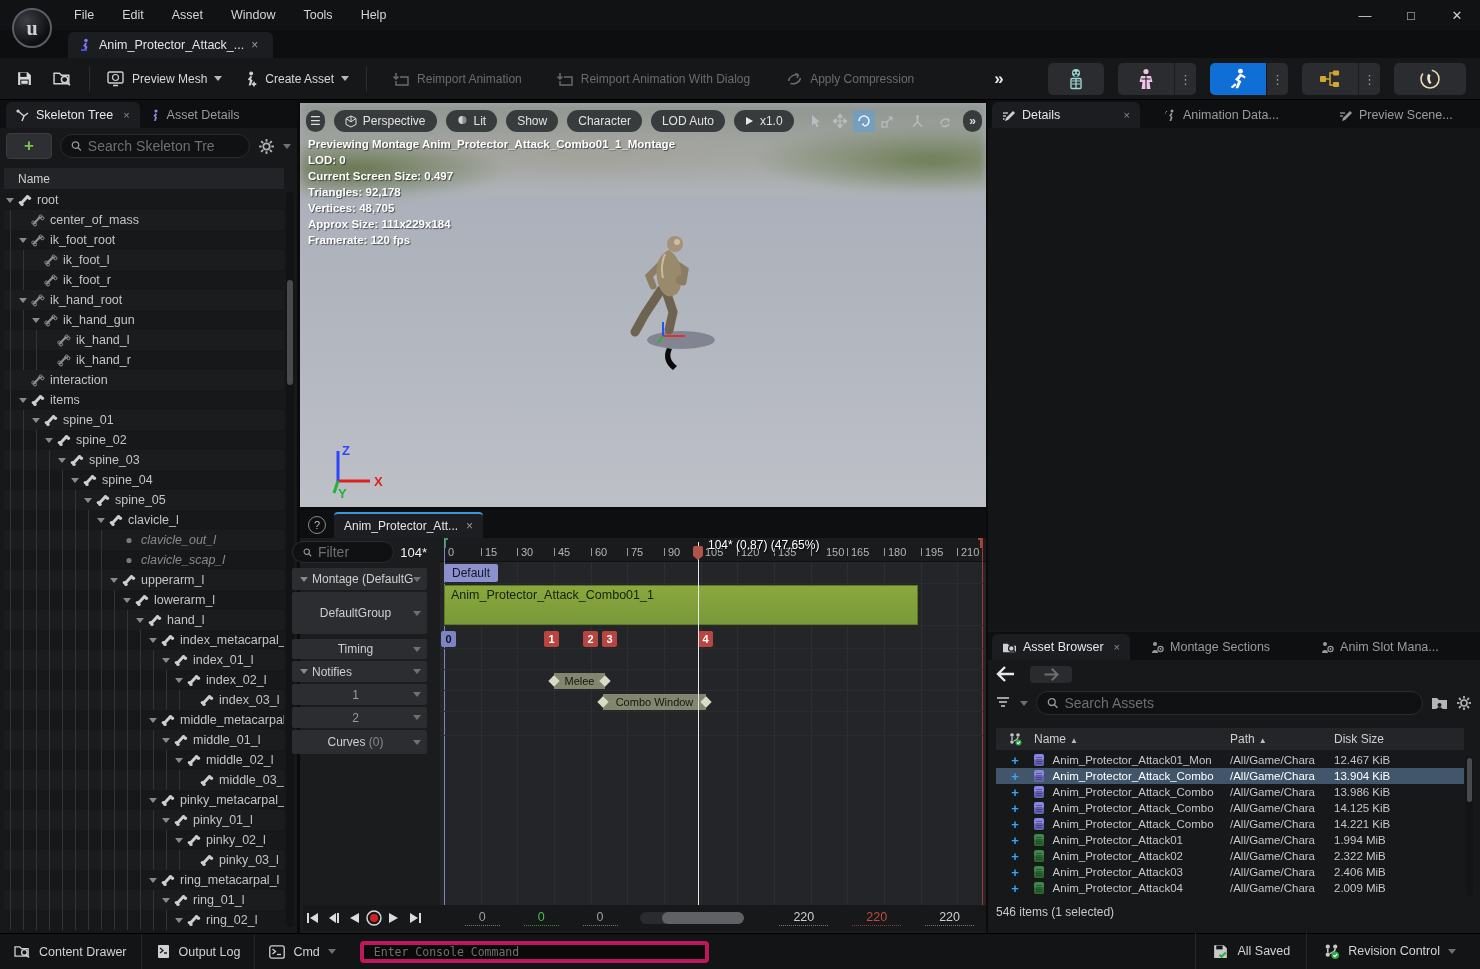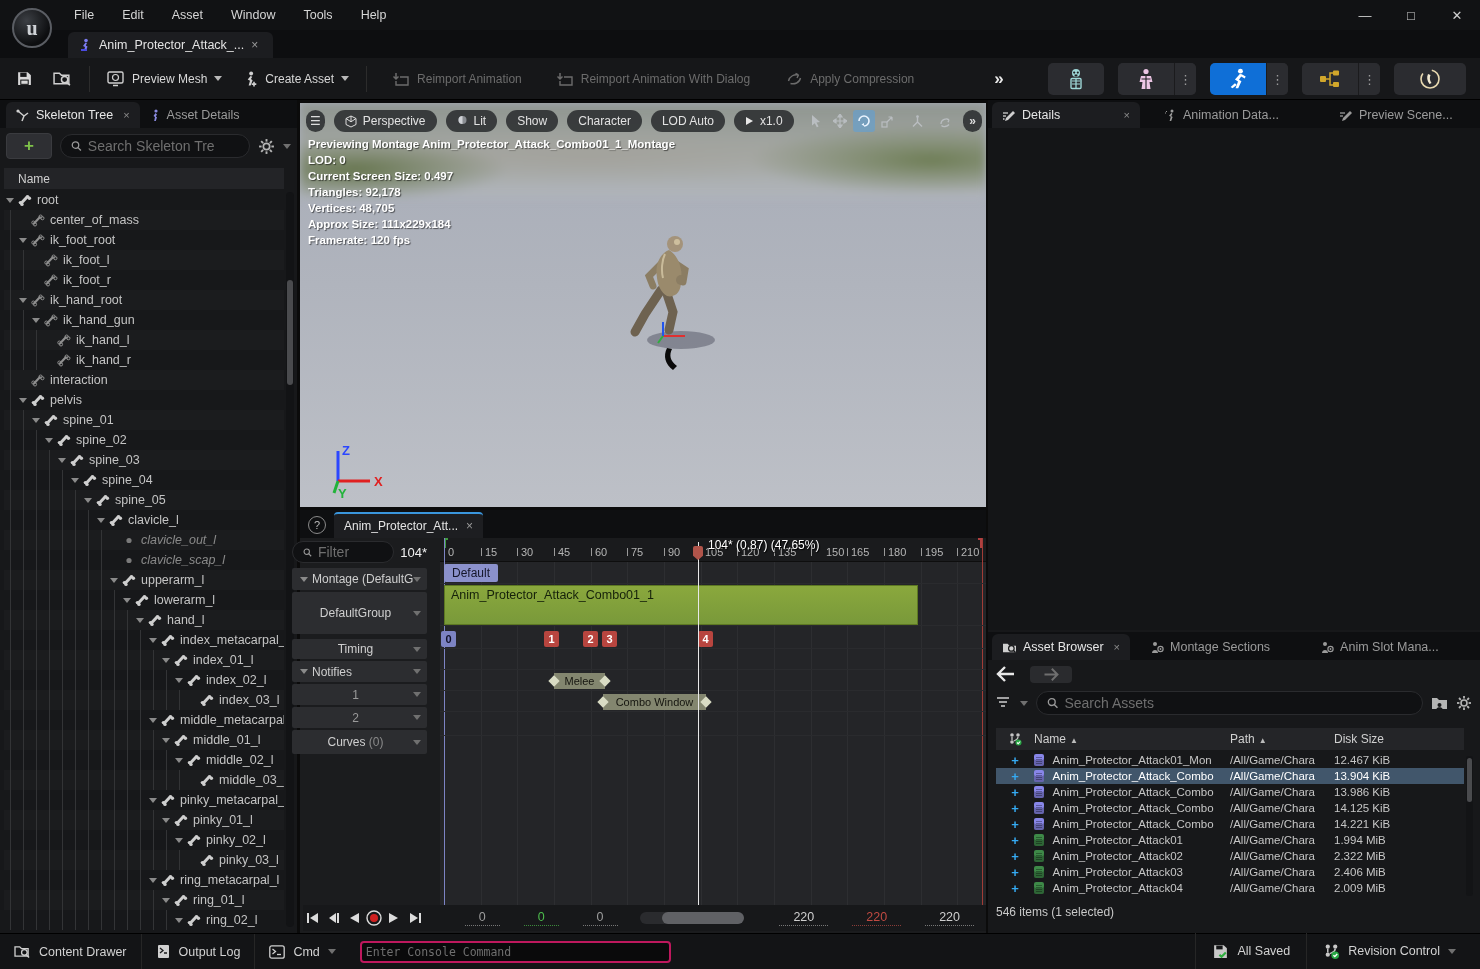--- a/index.html
+++ b/index.html
@@ -149,21 +149,21 @@
       linear-gradient(#00000055 1px, transparent 1px) 0 0/100% 2px; }
   #ab-status { left:996px; top:905px; color:#c9c9c9; font-size:12px; }
   #ab-scroll { left:1466px; top:756px; width:7px; height:140px; background:#131416; border-radius:3px; }
   #ab-thumb { left:1467px; top:758px; width:5px; height:44px; background:#4a4b4e; border-radius:3px; }
 
   
   #statusbar { left:0; top:933px; width:1480px; height:36px; background:#131416; border-top:1px solid #000; display:flex; align-items:center; }
   .sb-btn { display:flex; align-items:center; gap:8px; height:36px; padding:0 14px; color:#d2d2d2; border-right:1px solid #262626; font-size:12.5px; white-space:nowrap; }
   .sb-btn.noborder { border-right:none; }
   #console { display:flex; align-items:center; margin-left:10px; }
-  #console input { width:311px; height:22px; background:#0a0a0b; border:2px solid #be185d; border-radius:4px; color:#9a9a9a; padding:0 4px;
+  #console input { width:349px; height:22px; background:#0a0a0b; border:4px solid #be185d; border-radius:4px; color:#9a9a9a; padding:0 10px;
     font-family:"DejaVu Sans Mono","Liberation Mono",monospace; font-size:11.5px; outline:none; }
   #console input::placeholder { color:#6f6f6f; }
   #sb-right { position:absolute; right:8px; top:933px; height:36px; display:flex; align-items:center; }
   .sb-rbtn { display:flex; align-items:center; gap:8px; height:36px; padding:0 16px; border-left:1px solid #262626; color:#d2d2d2; font-size:12.5px; }
 </style>
 </head>
 <body>
 
 <div id="titlebar" class="abs"></div>
 <div id="ue-logo" class="abs">u</div>
@@ -504,21 +504,21 @@
       <span class="tri"></span>
       <span>
         <svg width="14" height="13" viewBox="0 0 14 13">
           <path d="M3.2 9.2 L8.8 3.2 M3.2 9.2 m0 0" stroke="#cfcfcf" stroke-width="3" stroke-linecap="round"></path>
           <circle cx="9.6" cy="2.6" r="1.7" fill="#cfcfcf"></circle>
           <circle cx="11.4" cy="4.2" r="1.7" fill="#cfcfcf"></circle>
           <circle cx="2.4" cy="8.6" r="1.7" fill="#cfcfcf"></circle>
           <circle cx="4" cy="10.4" r="1.7" fill="#cfcfcf"></circle>
         </svg>
       </span>
-      <span class="bname">pelvis</span>
+      <span class="bname">items</span>
     </div>
     <div class="trow">
       <span class="guide"></span>
       <span class="guide"></span>
       <span class="tri"></span>
       <span>
         <svg width="14" height="13" viewBox="0 0 14 13">
           <path d="M3.2 9.2 L8.8 3.2 M3.2 9.2 m0 0" stroke="#cfcfcf" stroke-width="3" stroke-linecap="round"></path>
           <circle cx="9.6" cy="2.6" r="1.7" fill="#cfcfcf"></circle>
           <circle cx="11.4" cy="4.2" r="1.7" fill="#cfcfcf"></circle>

